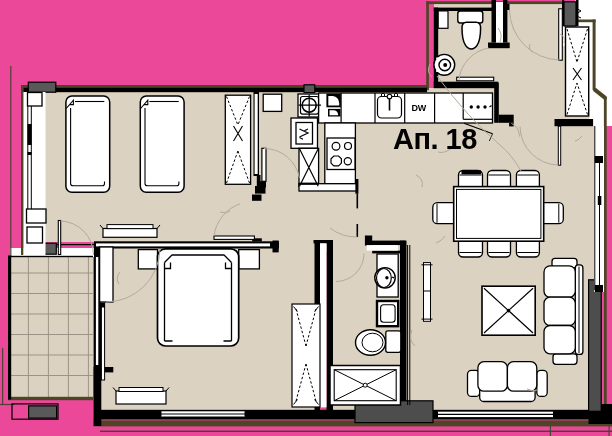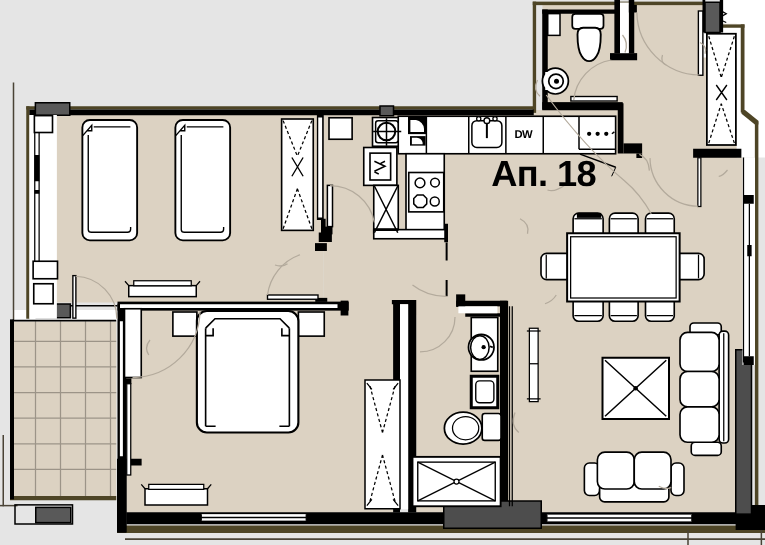--- a/index.html
+++ b/index.html
@@ -1,16 +1,16 @@
 <!DOCTYPE html>
 <html><head>
 <meta charset="utf-8">
 <style>
 html,body{margin:0;padding:0;background:#fff;}
-#wrap{position:relative;width:612px;height:436px;overflow:hidden;background:#e5e5e5;}
+#wrap{position:relative;width:612px;height:436px;overflow:hidden;background:#ec4899;}
 svg{display:block;}
 text{font-family:"Liberation Sans",sans-serif;}
 </style>
 </head>
 <body>
 <div id="wrap">
 <svg width="612" height="436" viewBox="0 0 612 436">
 
 <g fill="#dcd2c2" stroke="none">
   <rect x="44" y="92" width="215" height="150"></rect>

